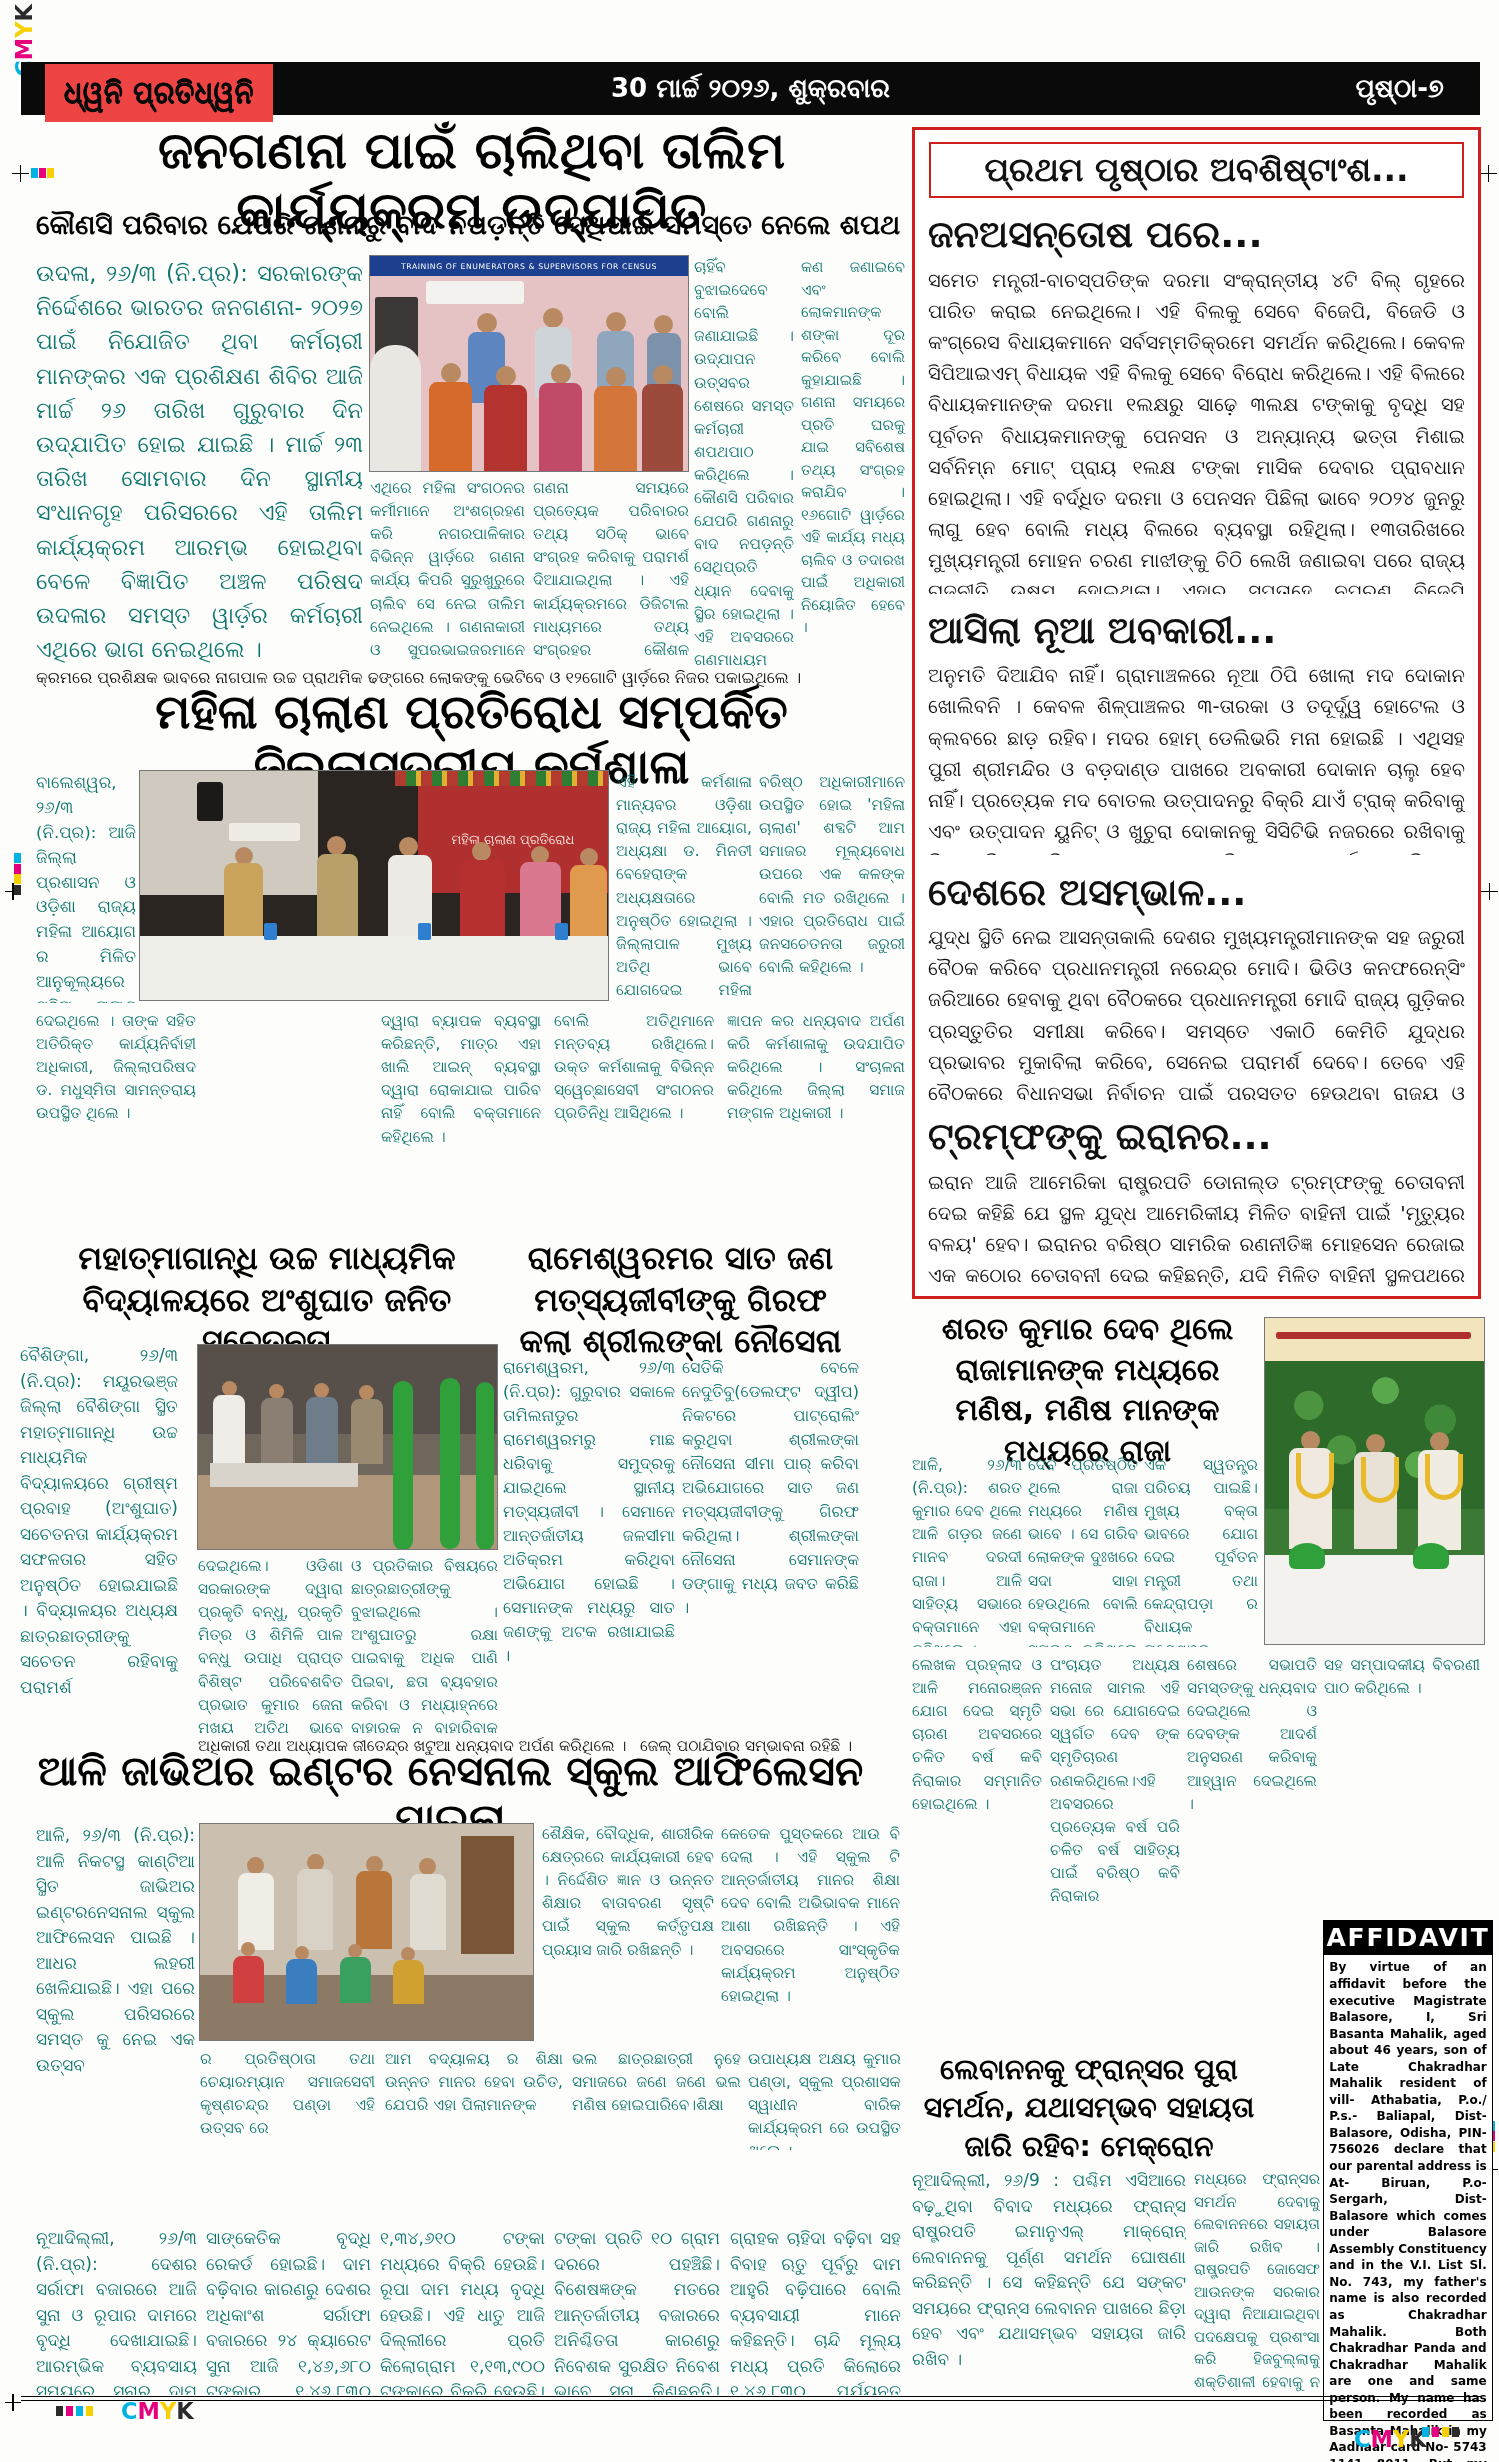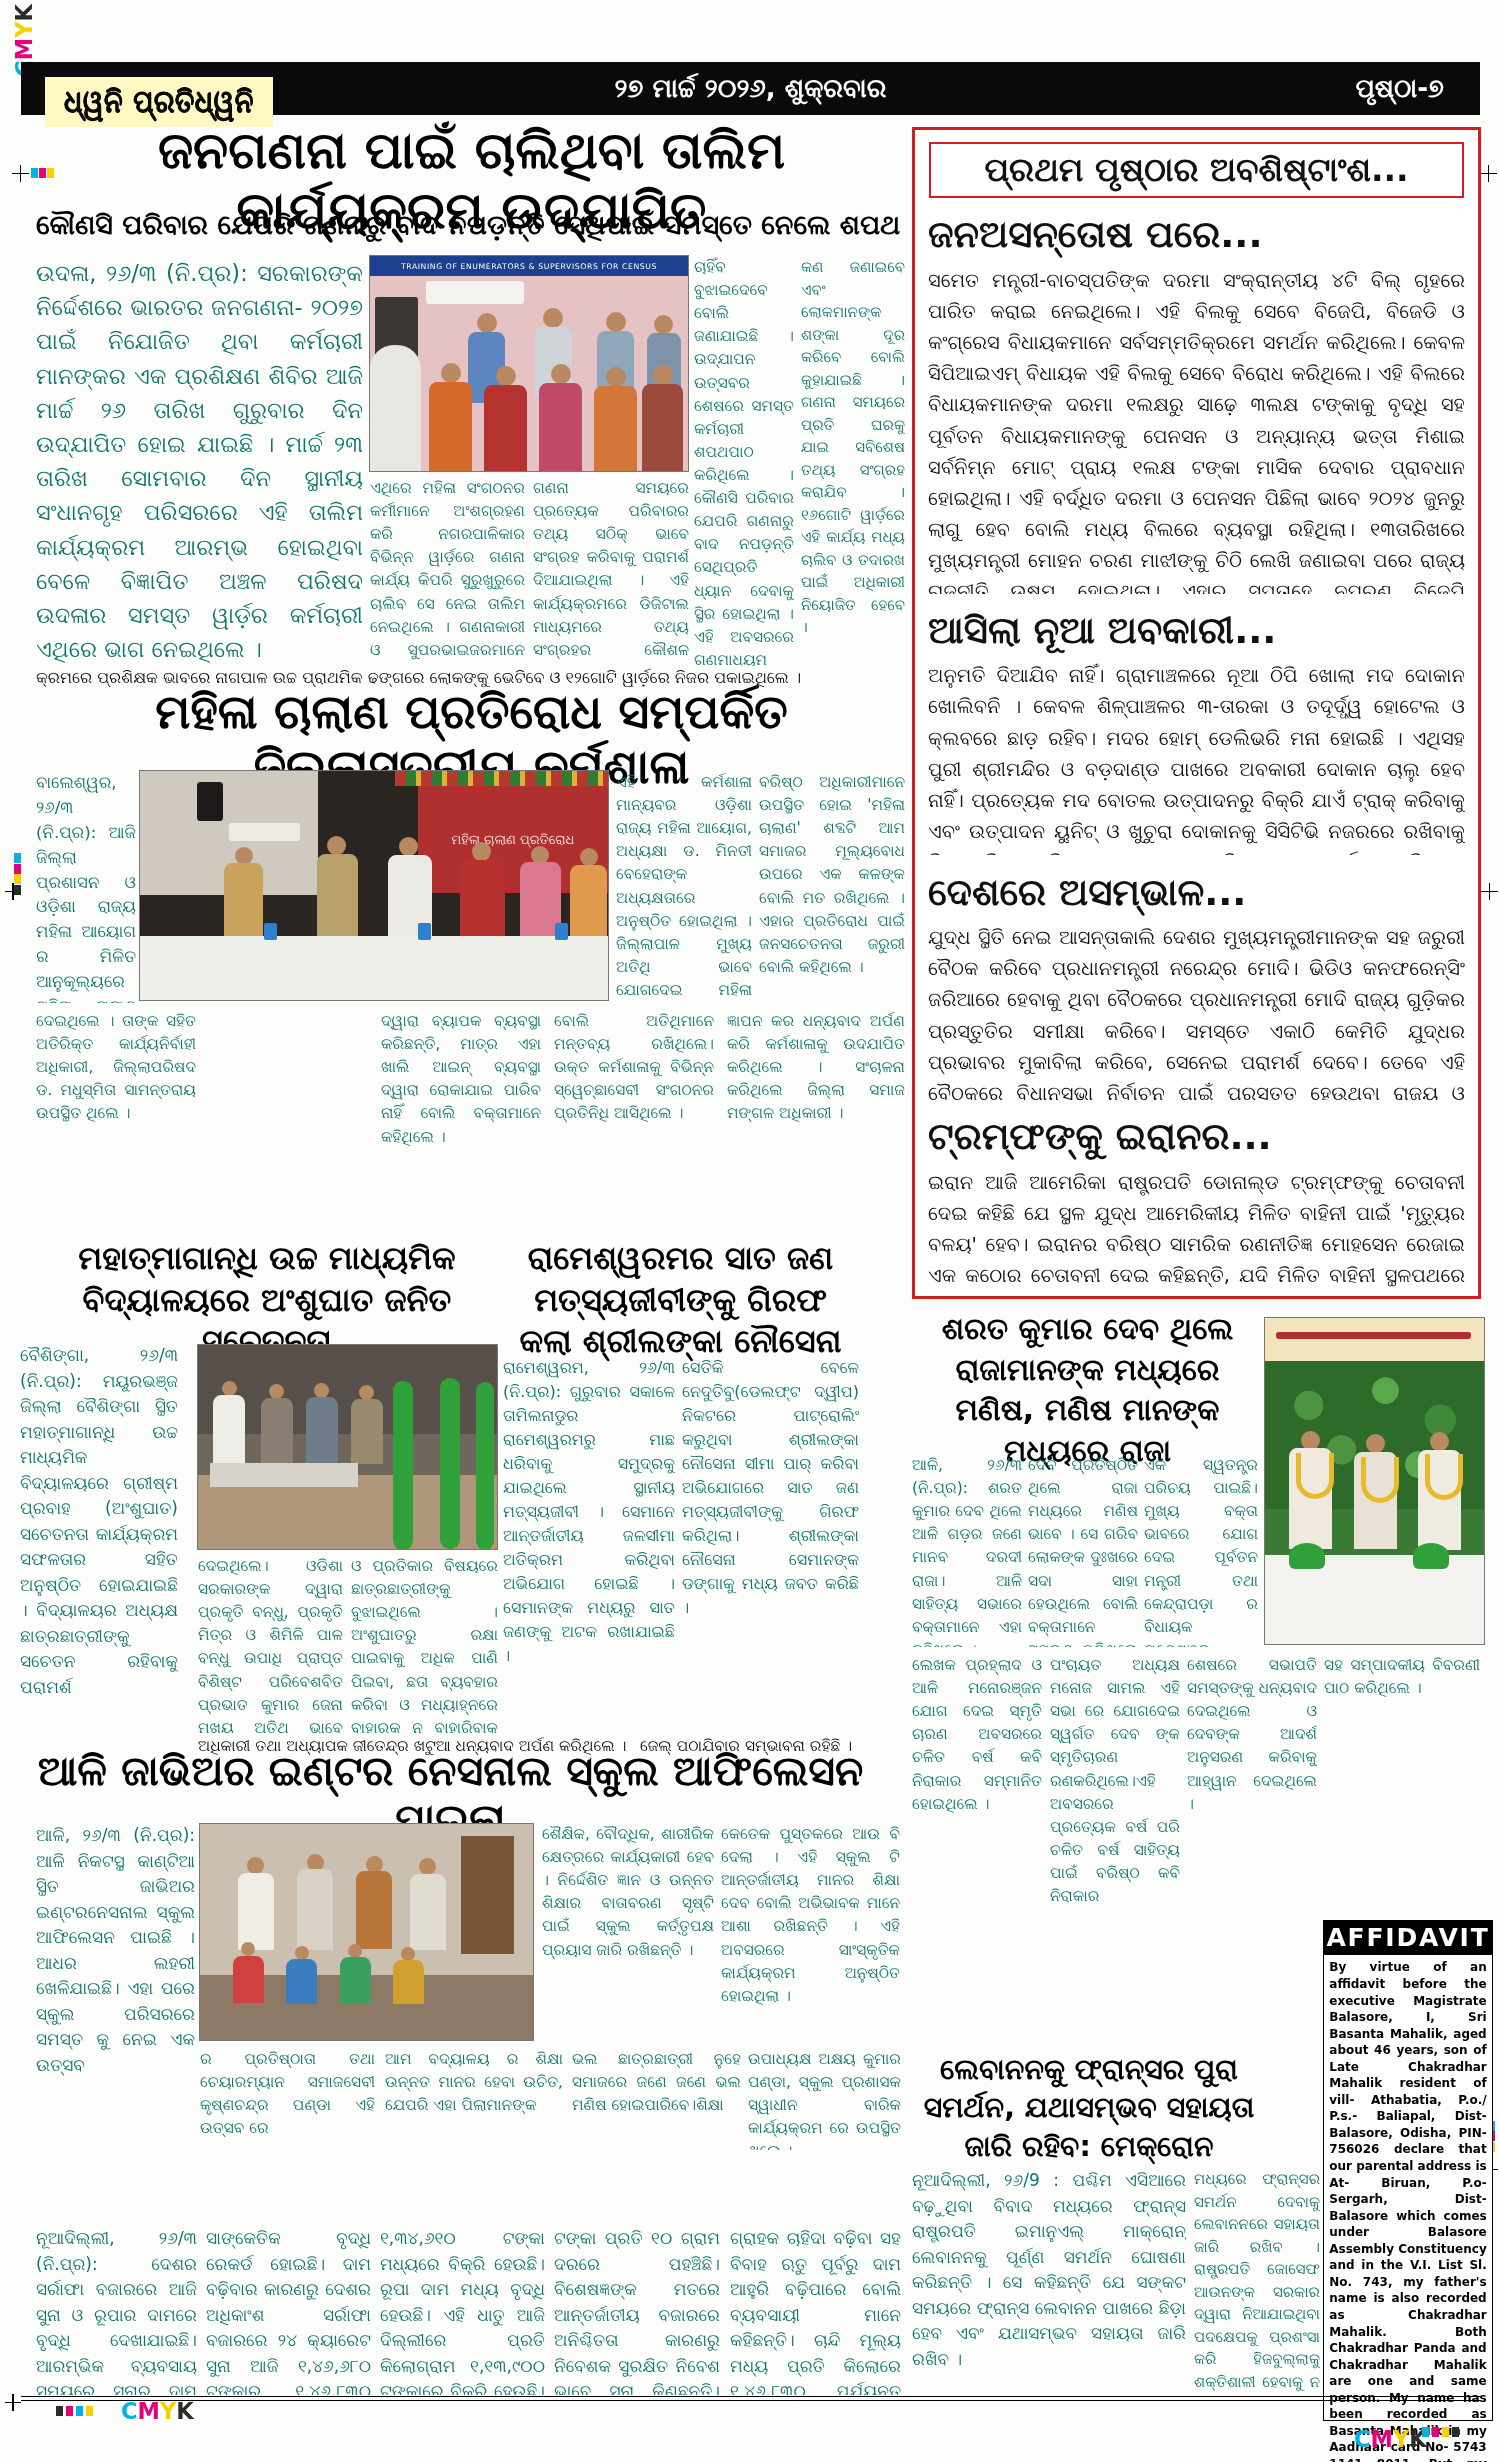--- a/index.html
+++ b/index.html
@@ -1,20 +1,20 @@
 <!DOCTYPE html>
 <html style="font-size:9.5px"><head>
 <meta charset="utf-8">
 <style>
   html,body{margin:0;padding:0;background:#e9e9e9;}
   .page{position:relative;width:1500px;height:2462px;background:#fdfdfc;margin:0 auto;overflow:hidden;
         font-family:"DejaVu Sans","Liberation Sans",sans-serif;color:#111;}
   
   .topbar{position:absolute;left:21px;top:62px;width:1459px;height:53px;background:#0a0a0a;}
-  .mast-box{position:absolute;left:24px;top:15px;width:228px;height:50px;background:#fef9c3;display:flex;align-items:center;justify-content:center;}
+  .mast-box{position:absolute;left:24px;top:2px;width:228px;height:58px;background:#ef4444;display:flex;align-items:center;justify-content:center;}
   .mast-text{font-weight:bold;font-size:27px;letter-spacing:0.6px;color:#0a0a0a;transform:scaleY(1.15);-webkit-text-stroke:0.6px #0a0a0a;}
   .bar-date{position:absolute;left:0;top:0;width:100%;height:100%;display:flex;align-items:center;justify-content:center;color:#fff;font-size:26px;font-weight:bold;}
   .bar-page{position:absolute;right:36px;top:0;height:100%;display:flex;align-items:center;color:#fff;font-size:26px;font-weight:bold;}
   
   .hl{position:absolute;font-weight:bold;text-align:center;line-height:1.18;color:#000;}
   .subhl{position:absolute;font-weight:bold;text-align:left;color:#000;}
   .col{position:absolute;text-align:justify;overflow:hidden;line-height:1.5;word-break:break-word;color:#0f766e;}
   .line{position:absolute;white-space:nowrap;overflow:hidden;color:#0d0d0d;}
   
   .redbox{position:absolute;left:912px;top:127px;width:569px;height:1172px;border:3px solid #cf1f1f;background:#fff;box-sizing:border-box;padding:8.3px 13px;overflow:hidden;}
@@ -61,21 +61,21 @@
   <div class="chip" style="left:1463px;top:168px;background:#f7d000;"></div>
   <div class="chip" style="left:14.2px;top:853px;background:#00b3e3;"></div>
   <div class="chip" style="left:14.2px;top:864px;background:#e6007e;"></div>
   <div class="chip" style="left:14.2px;top:874px;background:#f7d000;"></div>
   <div class="chip" style="left:14.2px;top:885px;background:#2b2b2b;"></div>
   <div class="chip" style="left:1488px;top:2121px;background:#00b3e3;"></div>
   <div class="chip" style="left:1488px;top:2131px;background:#e6007e;"></div>
   <div class="chip" style="left:1488px;top:2142px;background:#f7d000;"></div>
 
   <div class="topbar">
-    <div class="bar-date">୨୭ ମାର୍ଚ୍ଚ ୨୦୨୬, ଶୁକ୍ରବାର</div>
+    <div class="bar-date">30 ମାର୍ଚ୍ଚ ୨୦୨୬, ଶୁକ୍ରବାର</div>
     <div class="mast-box">
       <span class="mast-text">ଧ୍ୱନି ପ୍ରତିଧ୍ୱନି</span>
     </div>
     <div class="bar-page">ପୃଷ୍ଠା-୭</div>
   </div>
 
   <div class="hl" style="left:36px;top:121px;width:871px;font-size:51px;">ଜନଗଣନା ପାଇଁ ଚାଲିଥିବା ତାଲିମ କାର୍ଯ୍ୟକ୍ରମ ଉଦ୍‌ଯାପିତ</div>
   <div class="subhl" style="left:36px;top:209px;width:865px;font-size:27px;">କୌଣସି ପରିବାର ଯେପରି ଗଣନାରୁ ବାଦ ନପଡ଼ନ୍ତି ସେଥିପାଇଁ ସମସ୍ତେ ନେଲେ ଶପଥ</div>
 
   <div class="col" style="left:36px;top:256px;width:327px;height:410px;font-size:22.5px;line-height:1.52;">ଉଦଳା, ୨୬/୩ (ନି.ପ୍ର): ସରକାରଙ୍କ ନିର୍ଦ୍ଦେଶରେ ଭାରତର ଜନଗଣନା- ୨୦୨୭ ପାଇଁ ନିଯୋଜିତ ଥିବା କର୍ମଚାରୀ ମାନଙ୍କର ଏକ ପ୍ରଶିକ୍ଷଣ ଶିବିର ଆଜି ମାର୍ଚ୍ଚ ୨୬ ତାରିଖ ଗୁରୁବାର ଦିନ ଉଦ୍‌ଯାପିତ ହୋଇ ଯାଇଛି । ମାର୍ଚ୍ଚ ୨୩ ତାରିଖ ସୋମବାର ଦିନ ସ୍ଥାନୀୟ ସଂଧାନଗୃହ ପରିସରରେ ଏହି ତାଲିମ କାର୍ଯ୍ୟକ୍ରମ ଆରମ୍ଭ ହୋଇଥିବା ବେଳେ ବିଜ୍ଞାପିତ ଅଞ୍ଚଳ ପରିଷଦ ଉଦଳାର ସମସ୍ତ ୱାର୍ଡ଼ର କର୍ମଚାରୀ ଏଥିରେ ଭାଗ ନେଇଥିଲେ ।</div>

